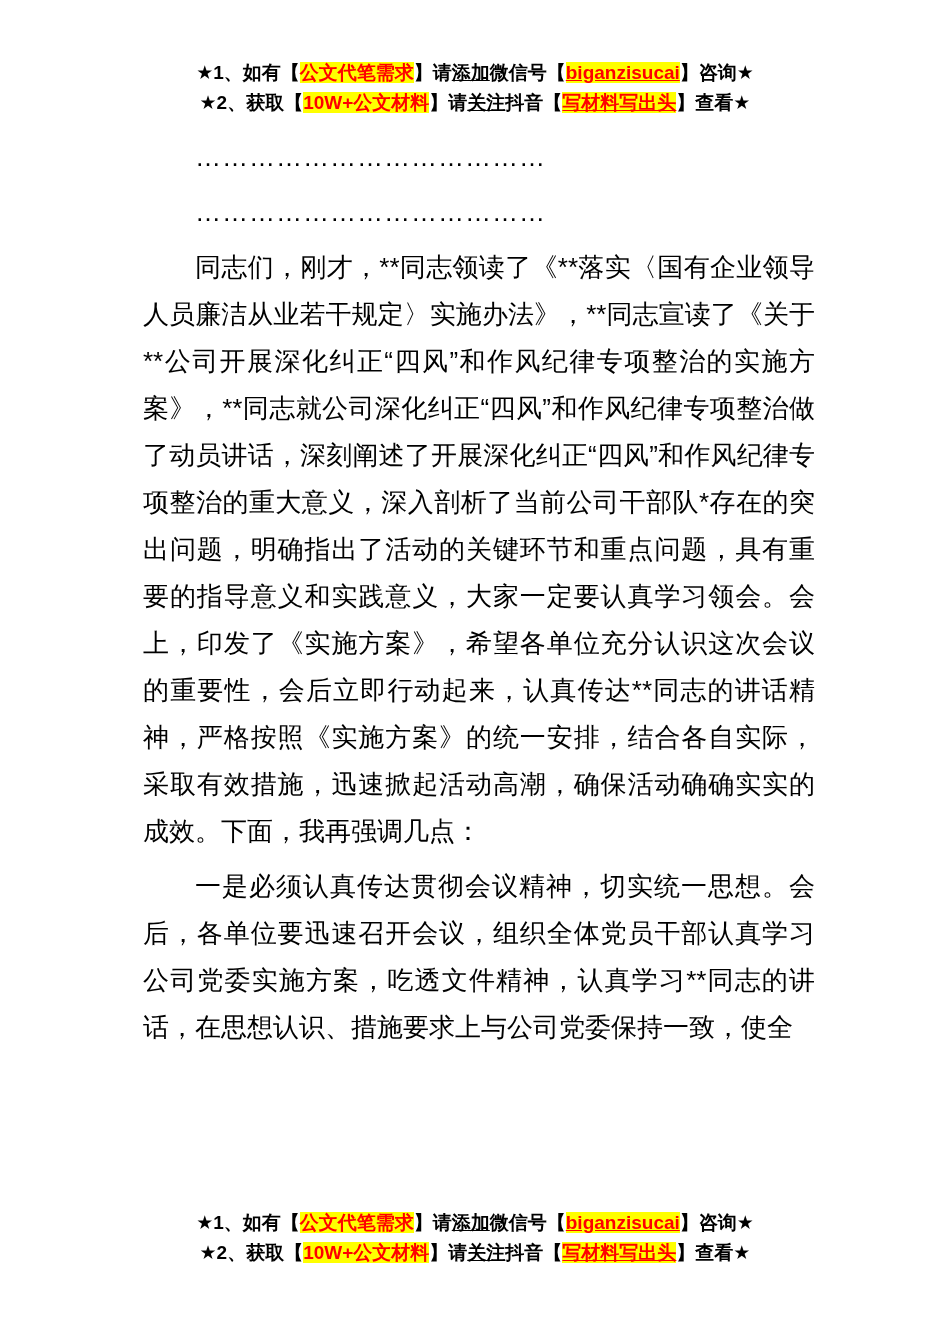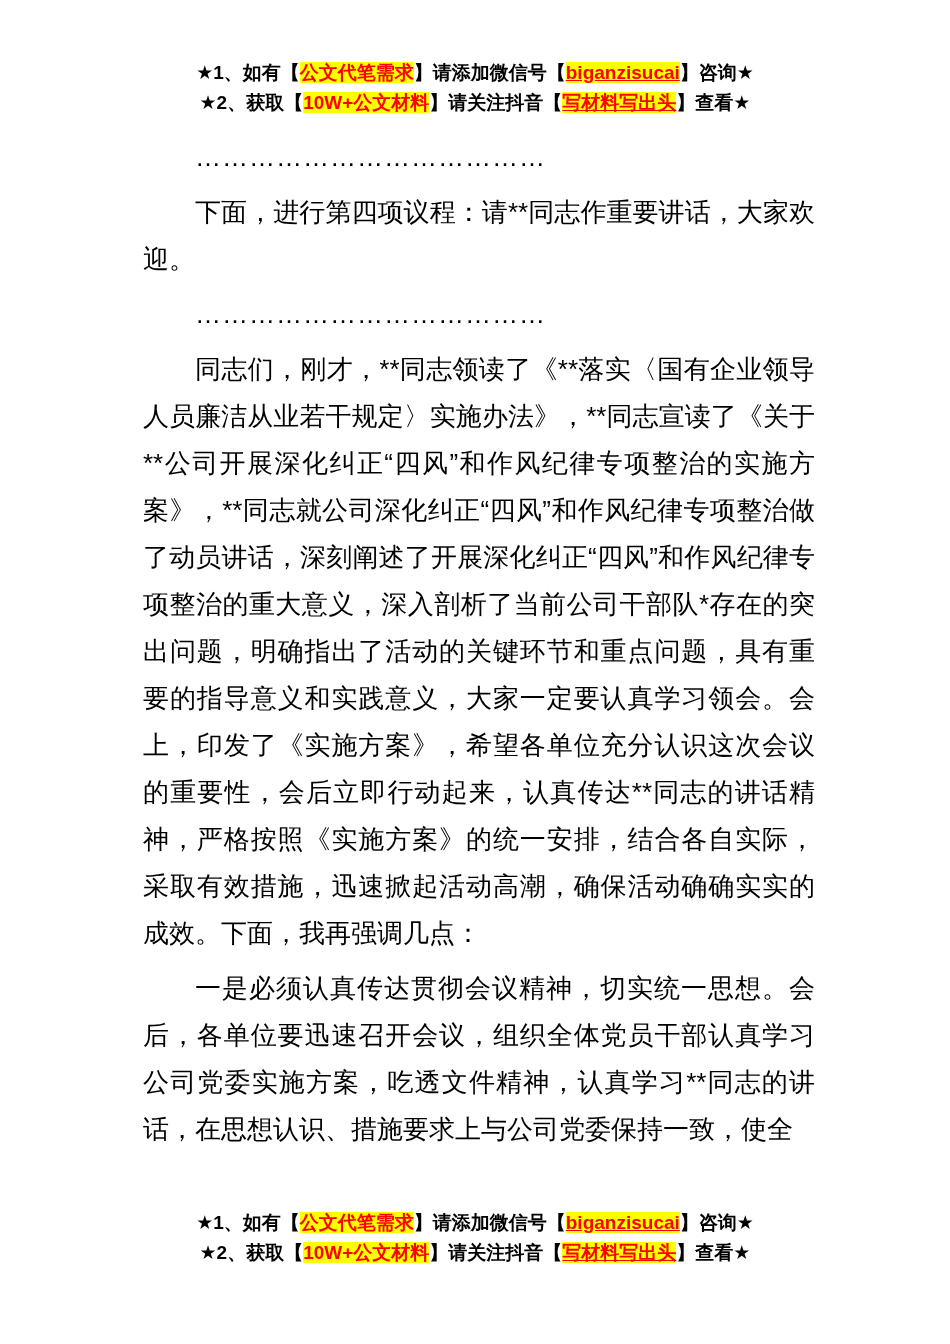--- a/index.html
+++ b/index.html
@@ -31,20 +31,21 @@
     left: 0;
     right: 0;
     bottom: 76px;
   }
   .promo .hl {
     background: #ffff00;
     color: #ff0000;
     text-align: center;
   }
   .promo .ul {
+    text-decoration: underline;
   }
   .promo .account {
     background: #ffff00;
     color: #ff0000;
     text-decoration: underline;
     font-weight: 700;
   }
   
   .doc {
     margin: 16px 135px 0 143px;
@@ -66,21 +67,20 @@
 
 <div class="page">
 
   <div class="promo promo-header">
     <div><span>★1、如有【</span><span class="hl">公文代笔需求</span><span>】请</span><span class="ul">添加</span><span>微信号【</span><span class="account">biganzisucai</span><span>】咨询★</span></div>
     <div><span>★2、获取【</span><span class="hl">10W+公文材料</span><span>】请</span><span class="ul">关注</span><span>抖音【</span><span class="account">写材料写出头</span><span>】查看★</span></div>
   </div>
 
   <div class="doc">
     <p class="dots">…………………………………</p>
-    <p>下面，进行第四项议程：请**同志作重要讲话，大家欢迎。</p>
     <p class="dots">…………………………………</p>
     <p>同志们，刚才，**同志领读了《**落实〈国有企业领导人员廉洁从业若干规定〉实施办法》，**同志宣读了《关于**公司开展深化纠正“四风”和作风纪律专项整治的实施方案》，**同志就公司深化纠正“四风”和作风纪律专项整治做了动员讲话，深刻阐述了开展深化纠正“四风”和作风纪律专项整治的重大意义，深入剖析了当前公司干部队*存在的突出问题，明确指出了活动的关键环节和重点问题，具有重要的指导意义和实践意义，大家一定要认真学习领会。会上，印发了《实施方案》，希望各单位充分认识这次会议的重要性，会后立即行动起来，认真传达**同志的讲话精神，严格按照《实施方案》的统一安排，结合各自实际，采取有效措施，迅速掀起活动高潮，确保活动确确实实的成效。下面，我再强调几点：</p>
     <p>一是必须认真传达贯彻会议精神，切实统一思想。会后，各单位要迅速召开会议，组织全体党员干部认真学习公司党委实施方案，吃透文件精神，认真学习**同志的讲话，在思想认识、措施要求上与公司党委保持一致，使全</p>
   </div>
 
   <div class="promo promo-footer">
     <div><span>★1、如有【</span><span class="hl">公文代笔需求</span><span>】请</span><span class="ul">添加</span><span>微信号【</span><span class="account">biganzisucai</span><span>】咨询★</span></div>
     <div><span>★2、获取【</span><span class="hl">10W+公文材料</span><span>】请</span><span class="ul">关注</span><span>抖音【</span><span class="account">写材料写出头</span><span>】查看★</span></div>
   </div>
 

